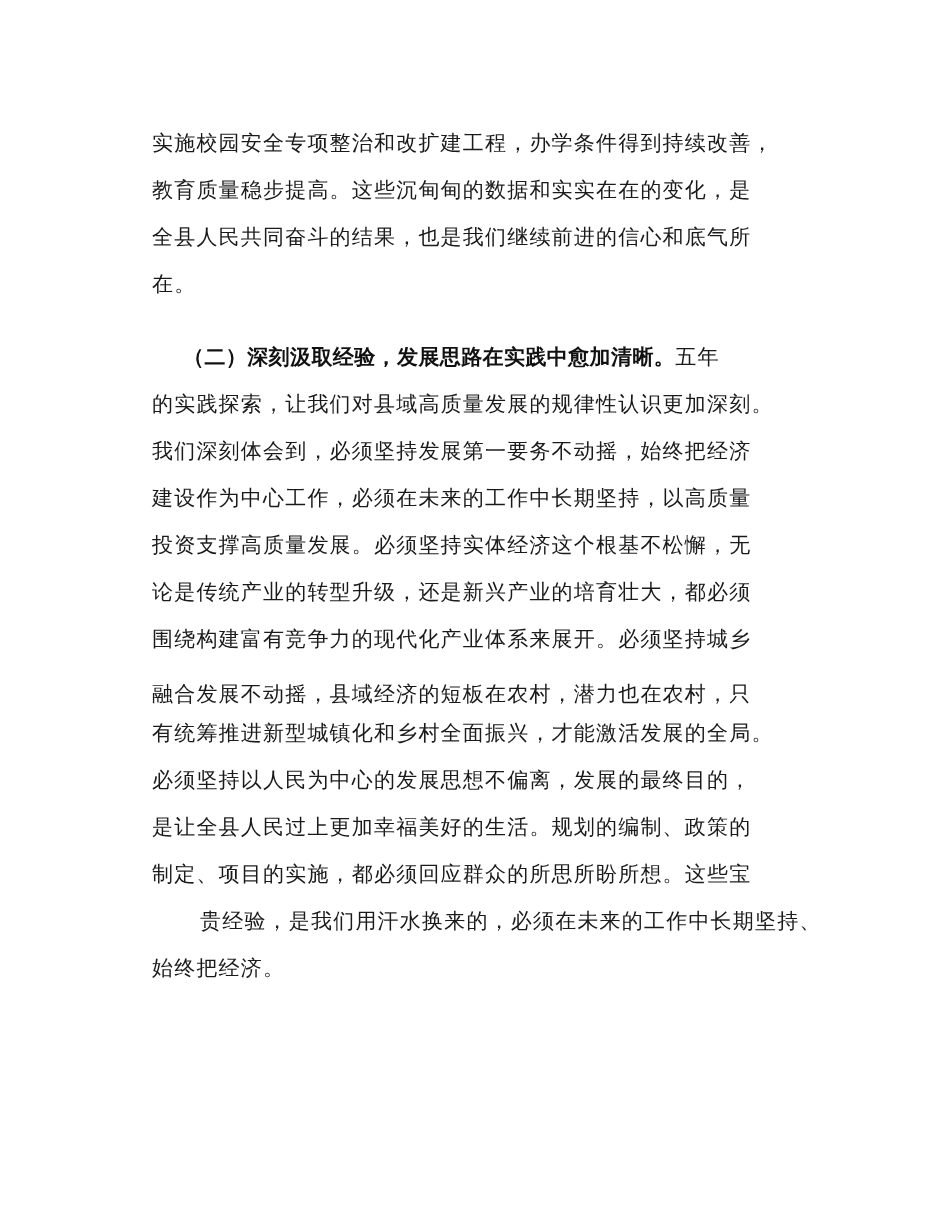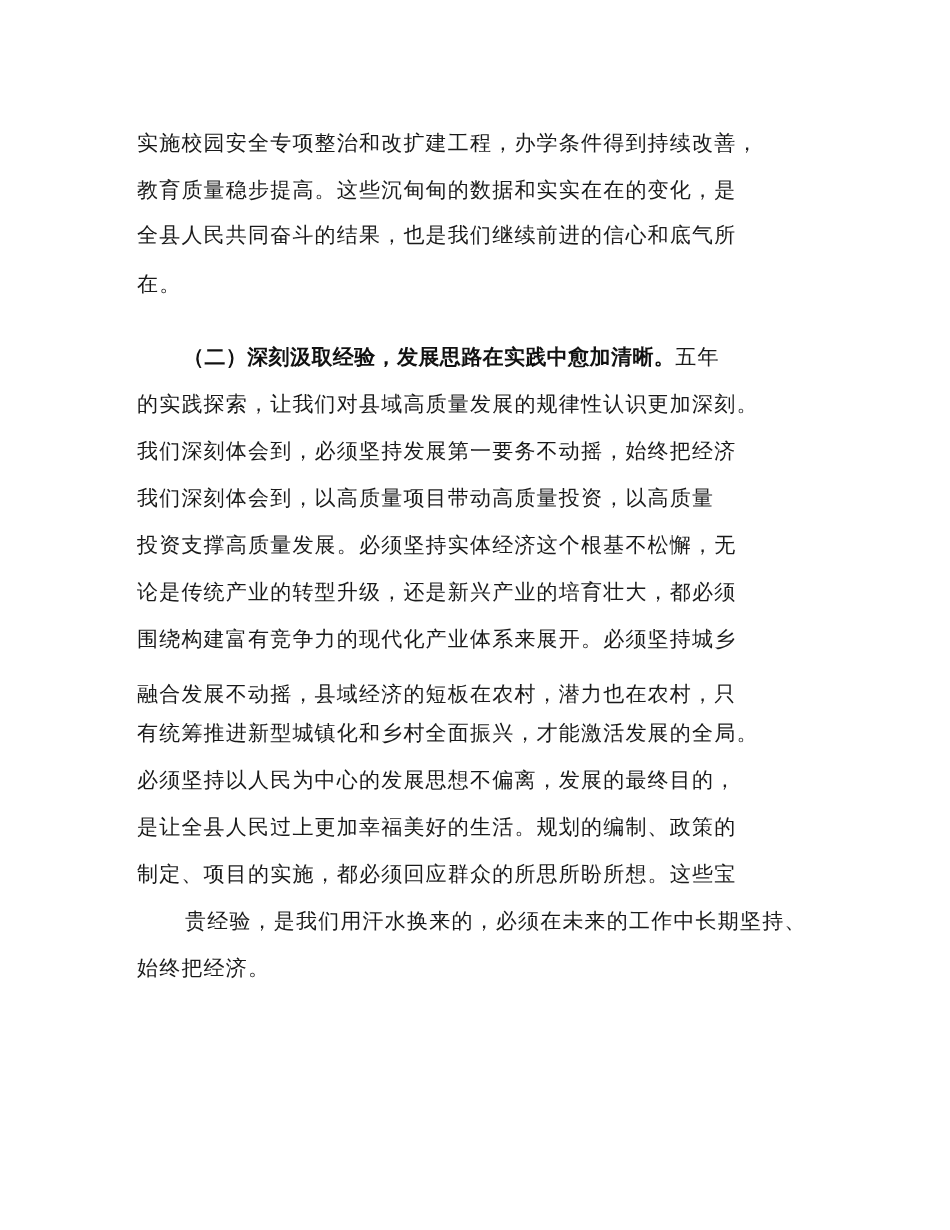--- a/index.html
+++ b/index.html
@@ -1,49 +1,49 @@
 <!DOCTYPE html>
 <html><head>
 <meta charset="utf-8">
 <style>
   html, body { margin: 0; padding: 0; background: #ffffff; }
   body { width: 950px; height: 1230px; position: relative; overflow: hidden; }
   .page { position: absolute; left: 0; top: 0; width: 950px; height: 1230px; background: #ffffff; }
   .line {
     position: absolute;
-    left: 137px;
+    left: 152px;
     font-family: "DejaVu Sans", "Liberation Sans", sans-serif;
     font-size: 21px;
     line-height: 30px;
     color: #1a1a1a;
     white-space: nowrap;
     letter-spacing: 1.2px;
   }
   .heading { font-weight: bold; color: #111111; letter-spacing: 0.4px; text-align: right; }
   .plain { font-weight: normal; letter-spacing: 1.2px; }
 </style>
 </head>
 <body>
 
 <div class="page">
 
   <div>
     <div class="line" style="top:128px;">实施校园安全专项整治和改扩建工程，办学条件得到持续改善，</div>
     <div class="line" style="top:175px;">教育质量稳步提高。这些沉甸甸的数据和实实在在的变化，是</div>
-    <div class="line" style="top:222px;font-family:Liberation Mono, monospace;">全县人民共同奋斗的结果，也是我们继续前进的信心和底气所</div>
+    <div class="line" style="top:222px;">全县人民共同奋斗的结果，也是我们继续前进的信心和底气所</div>
     <div class="line" style="top:269px;">在。</div>
   </div>
 
   <div>
     <div class="line" style="top:342px; left:183px;">
       <span class="heading">（二）深刻汲取经验，发展思路在实践中愈加清晰。</span><span class="plain">五年</span>
     </div>
     <div class="line" style="top:389px;">的实践探索，让我们对县域高质量发展的规律性认识更加深刻。</div>
     <div class="line" style="top:436px;">我们深刻体会到，必须坚持发展第一要务不动摇，始终把经济</div>
-    <div class="line" style="top:483px;">我们深刻体会到，以高质量项目带动高质量投资，以高质量</div>
+    <div class="line" style="top:483px;">建设作为中心工作，必须在未来的工作中长期坚持，以高质量</div>
     <div class="line" style="top:530px;">投资支撑高质量发展。必须坚持实体经济这个根基不松懈，无</div>
     <div class="line" style="top:577px;">论是传统产业的转型升级，还是新兴产业的培育壮大，都必须</div>
     <div class="line" style="top:624px;">围绕构建富有竞争力的现代化产业体系来展开。必须坚持城乡</div>
     <div class="line" style="top:671px;margin-top:8px;">融合发展不动摇，县域经济的短板在农村，潜力也在农村，只</div>
     <div class="line" style="top:718px;">有统筹推进新型城镇化和乡村全面振兴，才能激活发展的全局。</div>
     <div class="line" style="top:765px;">必须坚持以人民为中心的发展思想不偏离，发展的最终目的，</div>
     <div class="line" style="top:812px;">是让全县人民过上更加幸福美好的生活。规划的编制、政策的</div>
     <div class="line" style="top:859px;">制定、项目的实施，都必须回应群众的所思所盼所想。这些宝</div>
     <div class="line" style="top:906px;margin-left:48px;">贵经验，是我们用汗水换来的，必须在未来的工作中长期坚持、</div>
     <div class="line" style="top:953px;">始终把经济。</div>

